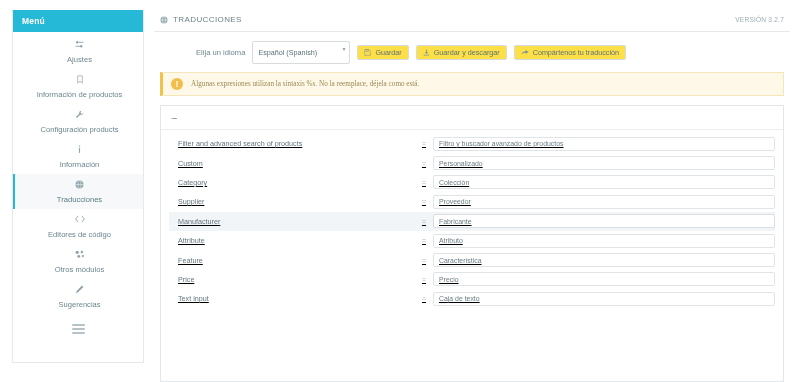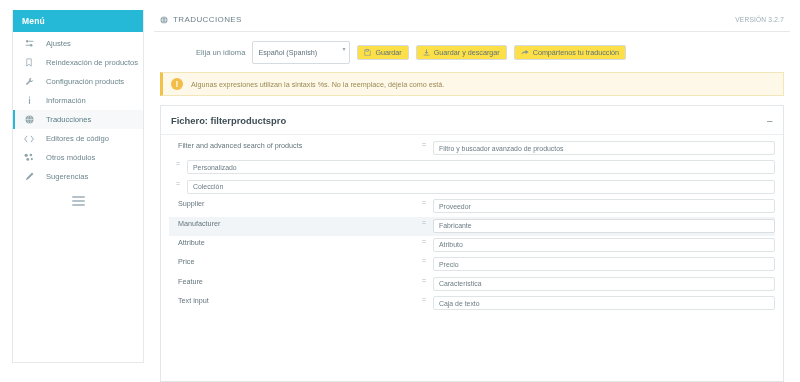--- a/index.html
+++ b/index.html
@@ -32,26 +32,27 @@
     color: #ffffff;
     font-size: 8.5px;
     font-weight: bold;
     padding: 6px 9px;
     letter-spacing: .2px;
   }
   .sidebar-list { list-style: none; padding-top: 2px; }
   .side-item {
     display: flex;
     align-items: center;
-    gap: 12px;
+    gap: 6px;
     padding: 5px 8px 5px 9px;
     font-size: 7.6px;
     color: #6c868e;
     border-left: 2px solid transparent;
     white-space: nowrap;
+    flex-direction: column;
   }
   .side-item.active {
     background: #f6f8f9;
     border-left: 2px solid #25b9d7;
     color: #5b7c86;
   }
   .side-ico {
     width: 10px; height: 9px;
     display: inline-flex;
     align-items: center;
@@ -134,43 +135,44 @@
     height: 24px;
     padding: 0 8px;
   }
   .alert-ico {
     width: 12px; height: 12px; border-radius: 50%;
     background: #f3bd4a; color: #fff;
     display: flex; align-items: center; justify-content: center;
     font-size: 8.5px; font-weight: bold; line-height: 1;
     flex: 0 0 12px;
   }
-  .alert-text { font-size: 7.2px; color: #9c8a55; }
+  .alert-text { font-size: 7.2px; color: #9c8a55; font-family: Liberation Serif, serif; }
 
   
   .panel {
     margin: 9px 6px 0 6px;
     border: 1px solid #e3e7ea;
     background: #fff;
     flex: 1;
     overflow: hidden;
   }
   .panel-head {
     display: flex; align-items: center; justify-content: space-between;
     padding: 9px 10px 8px 10px;
     border-bottom: 1px solid #eceff1;
   }
   .panel-title { font-size: 9.4px; font-weight: bold; color: #3d4d54; }
   .panel-toggle { font-size: 11px; color: #7b8c94; line-height: 6px; }
 
   .rows { padding: 4px 8px 0 8px; }
   .trow {
-    display: flex; 
+    display: flex; align-items: center;
     padding: 2px 0;
     height: 19.4px;
+    text-decoration: underline;
   }
   .trow.hl { background: #f2f5f7; }
   .src {
     flex: 0 0 246px;
     font-size: 7.2px; color: #64767d;
     padding-left: 9px;
     white-space: nowrap; overflow: hidden; text-overflow: ellipsis;
   }
   .eq {
     flex: 0 0 18px;
@@ -209,21 +211,21 @@
         </span>
         <span>Ajustes</span>
       </li>
 
       <li class="side-item">
         <span class="side-ico">
           <svg width="8" height="9" viewBox="0 0 12 16" fill="none" stroke="currentColor" stroke-width="1.3">
               <path d="M2 1.5h8v13l-4-3.4-4 3.4z"></path>
             </svg>
         </span>
-        <span>Reindexación de productos</span>
+        <span>Información de productos</span>
       </li>
 
       <li class="side-item">
         <span class="side-ico">
           <svg width="9" height="9" viewBox="0 0 16 16" fill="currentColor">
               <path d="M11.5 1.2a4.3 4.3 0 0 0-4.1 5.6L1.6 12.6l1.8 1.8 5.8-5.8a4.3 4.3 0 0 0 5.6-4.1l-2.4 2.4-2-.5-.5-2z"></path>
             </svg>
         </span>
         <span>Configuración products</span>
       </li>
@@ -342,61 +344,62 @@
       </span>
     </div>
 
     <div class="alert">
       <span class="alert-ico">!</span>
       <span class="alert-text">Algunas expresiones utilizan la sintaxis  %s. No la reemplace, déjela como está.</span>
     </div>
 
     <div class="panel">
       <div class="panel-head">
-        <span class="panel-title">Fichero: filterproductspro</span>
         <span class="panel-toggle">−</span>
       </div>
       <div class="rows" id="rows">
           <div class="trow">
             <div class="src">Filter and advanced search of products</div>
             <div class="eq">=</div>
             <div class="inp">Filtro y buscador avanzado de productos</div>
           </div>
           <div class="trow">
+            <div class="src">Custom</div>
             <div class="eq">=</div>
             <div class="inp">Personalizado</div>
           </div>
           <div class="trow">
+            <div class="src">Category</div>
             <div class="eq">=</div>
             <div class="inp">Colección</div>
           </div>
           <div class="trow">
             <div class="src">Supplier</div>
             <div class="eq">=</div>
             <div class="inp">Proveedor</div>
           </div>
           <div class="trow hl">
             <div class="src">Manufacturer</div>
             <div class="eq">=</div>
             <div class="inp">Fabricante</div>
           </div>
           <div class="trow">
             <div class="src">Attribute</div>
             <div class="eq">=</div>
             <div class="inp">Atributo</div>
           </div>
           <div class="trow">
+            <div class="src">Feature</div>
+            <div class="eq">=</div>
+            <div class="inp">Característica</div>
+          </div>
+          <div class="trow">
             <div class="src">Price</div>
             <div class="eq">=</div>
             <div class="inp">Precio</div>
-          </div>
-          <div class="trow">
-            <div class="src">Feature</div>
-            <div class="eq">=</div>
-            <div class="inp">Característica</div>
           </div>
           <div class="trow">
             <div class="src">Text input</div>
             <div class="eq">=</div>
             <div class="inp">Caja de texto</div>
           </div>
         </div>
     </div>
 
   </section>

